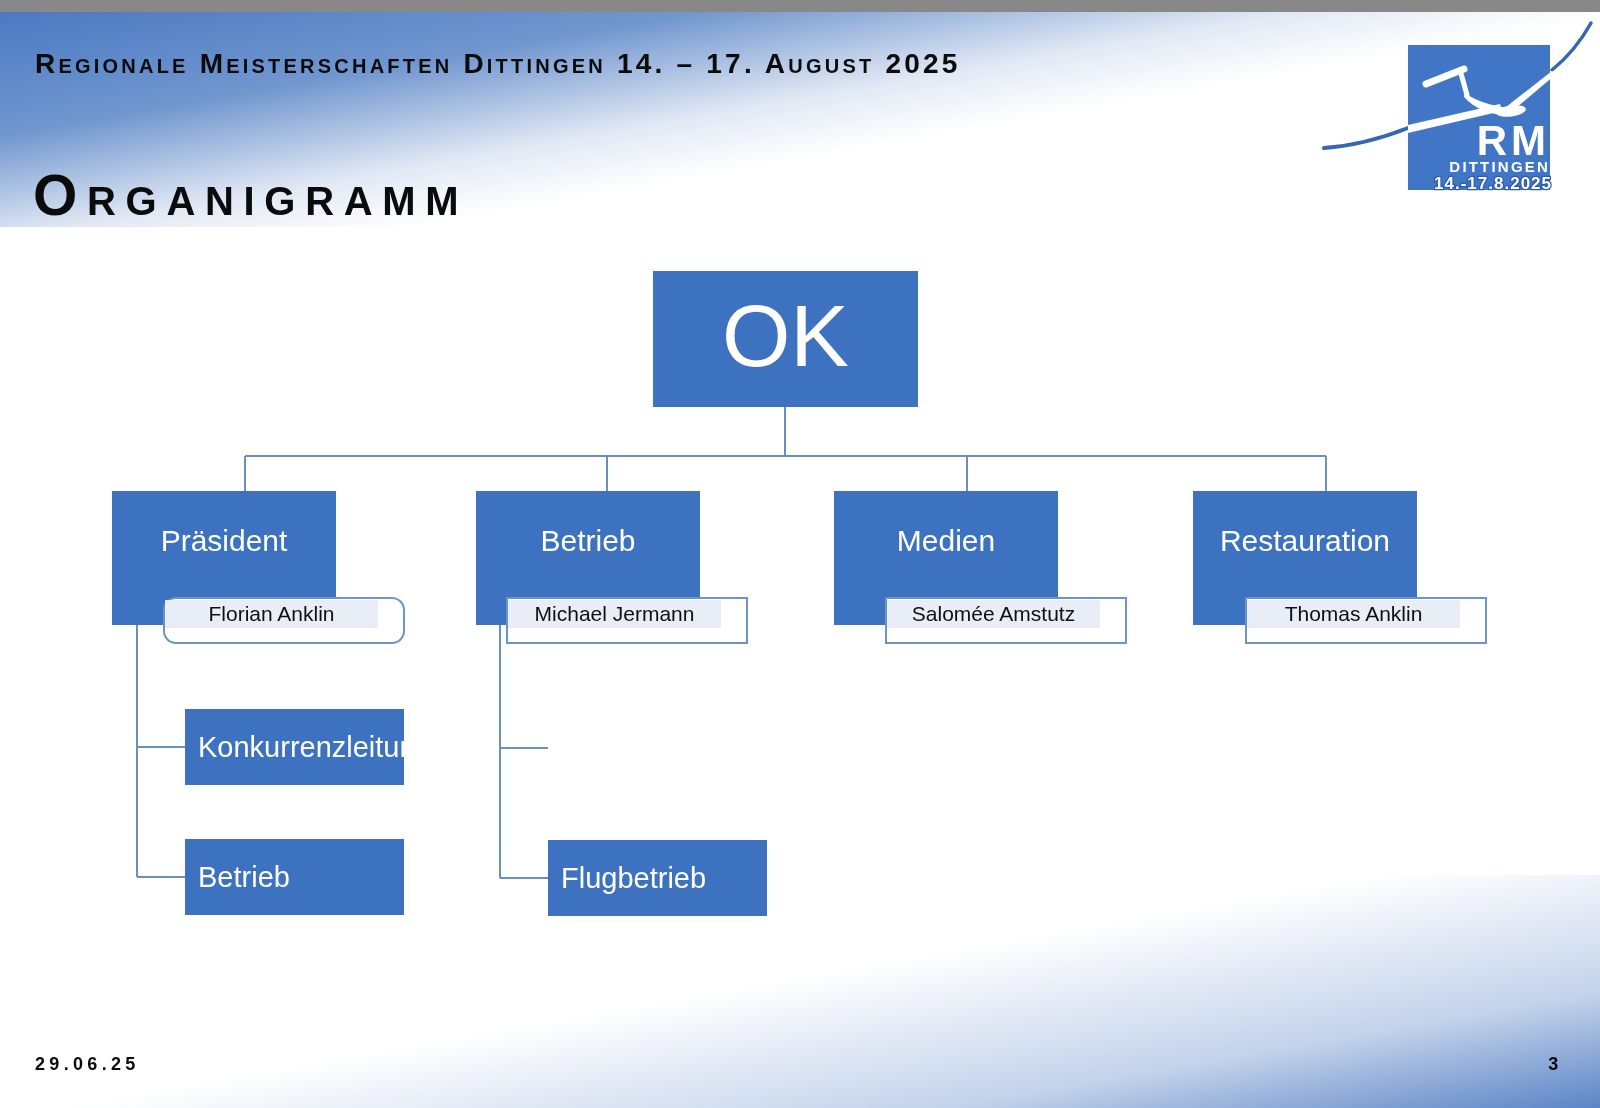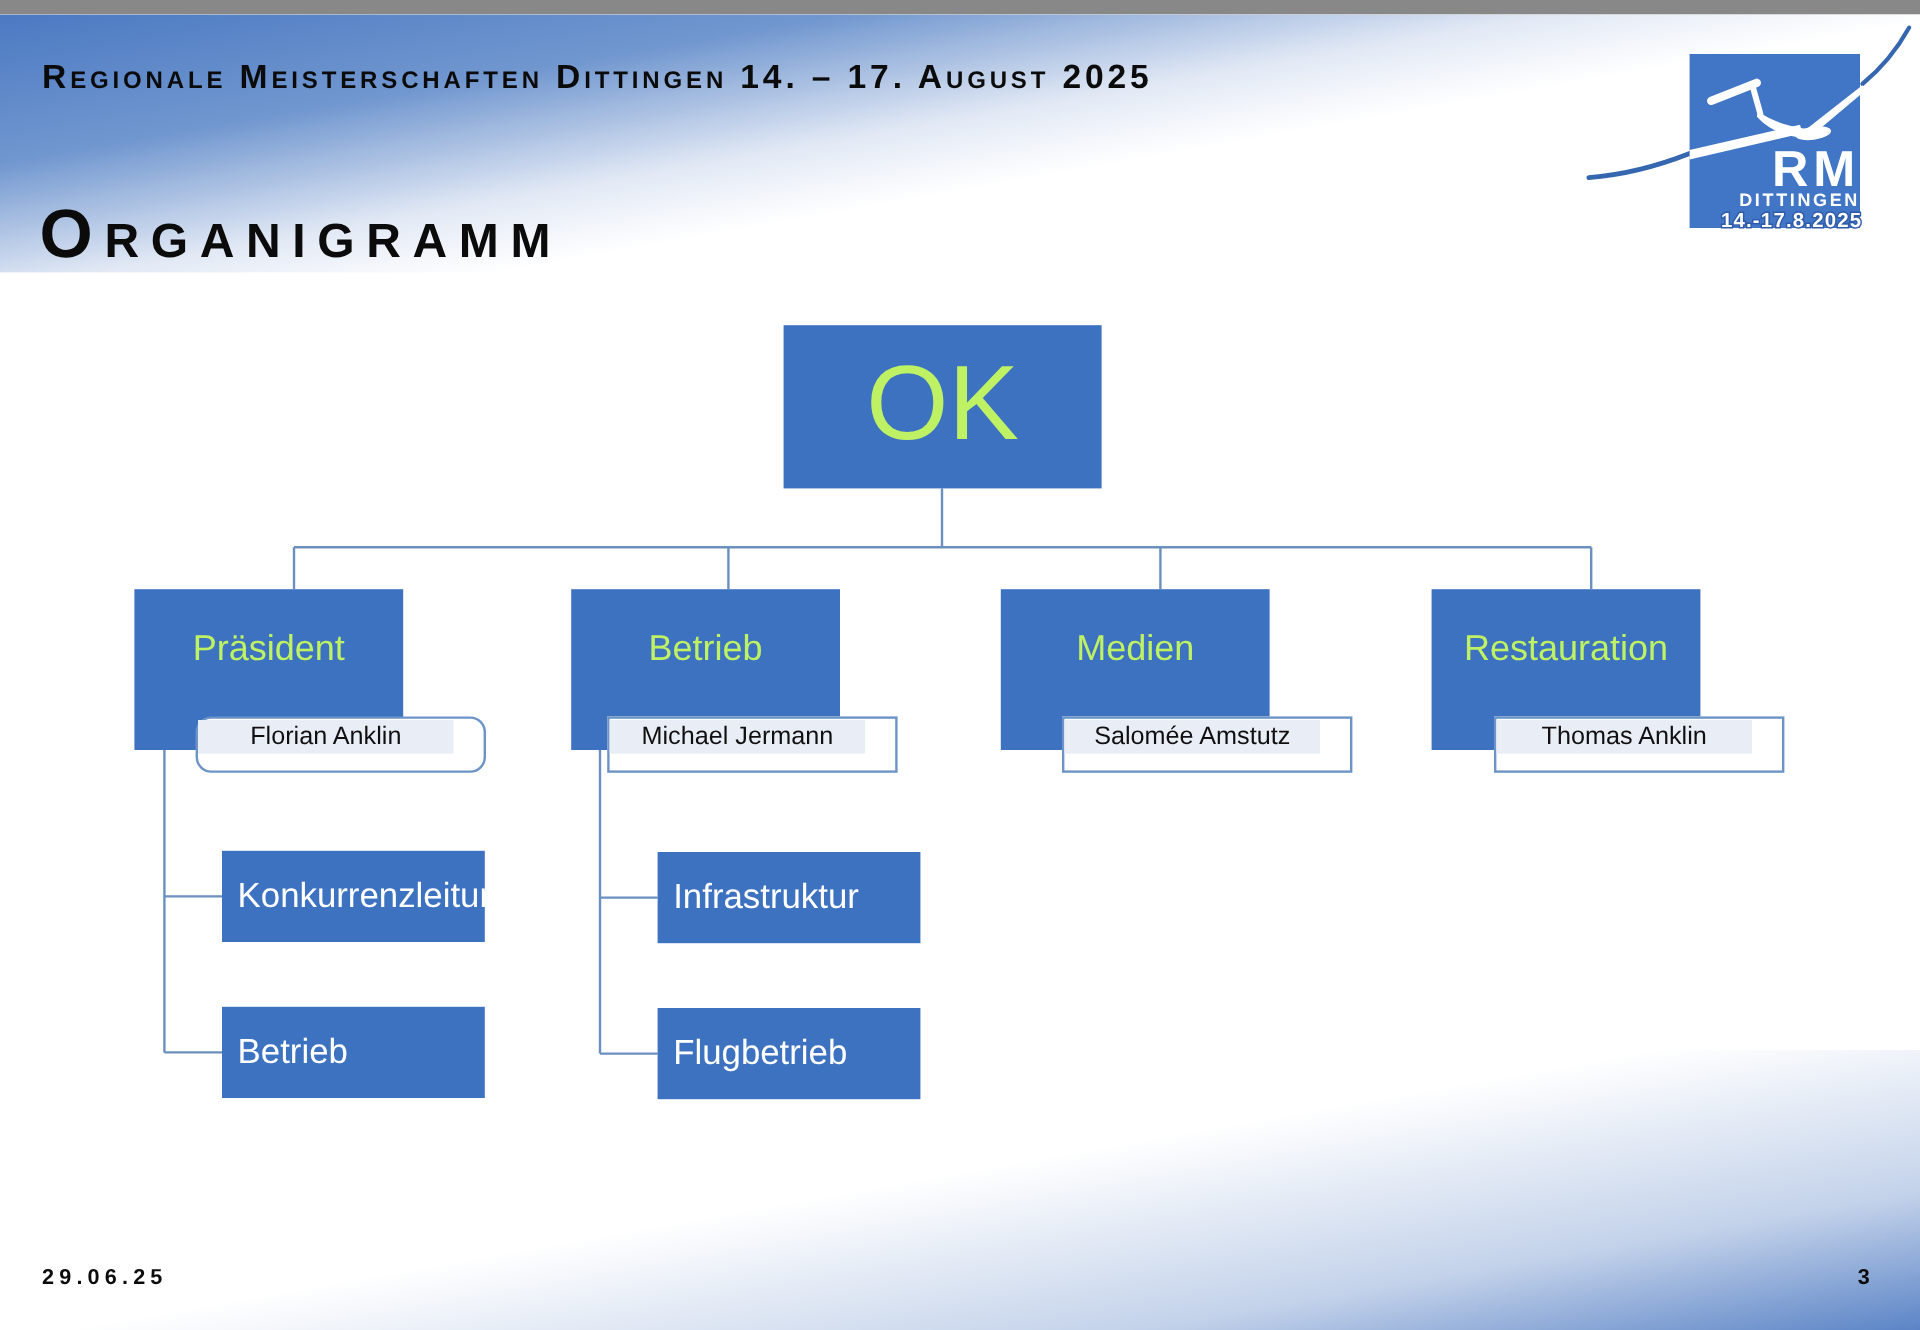--- a/index.html
+++ b/index.html
@@ -33,21 +33,21 @@
   }
   .page-number{
     position:absolute;right:40px;top:1042px;
     font-size:18px;font-weight:700;color:#0b0b0b;letter-spacing:0.1em;
   }
   
   .logo{position:absolute;left:1310px;top:0;width:290px;height:200px;}
   
   .connectors{position:absolute;left:0;top:0;width:1600px;height:1108px;}
   .obox{
-    position:absolute;background:#3d72c0;color:#bef264;
+    position:absolute;background:#3d72c0;color:#ffffff;
     display:flex;align-items:center;justify-content:center;text-align:center;
   }
   .box-root{left:653px;top:259px;width:265px;height:136px;font-size:88px;padding-bottom:6px;box-sizing:border-box;}
   .dept{top:479px;width:224px;height:134px;font-size:30px;padding-bottom:34px;box-sizing:border-box;}
   .dept-0{left:112px;} .dept-1{left:476px;} .dept-2{left:834px;} .dept-3{left:1193px;}
   .plate{
     position:absolute;top:585px;width:242px;height:47px;background:#ffffff;
     border:2px solid #6d94c7;box-sizing:border-box;
   }
   .plate-0{left:163px;border-radius:13px;} .plate-1{left:506px;} .plate-2{left:885px;} .plate-3{left:1245px;padding-left:37px;}
@@ -122,19 +122,18 @@
   </div>
   <div class="plate plate-2">
     <div class="band">Salomée Amstutz</div>
   </div>
   <div class="plate plate-3">
     <div class="band">Thomas Anklin</div>
   </div>
 
   <div class="sub sub-00">Konkurrenzleitung</div>
   <div class="sub sub-01">Betrieb</div>
-  <div class="sub sub-10">Infrastruktur</div>
   <div class="sub sub-11">Flugbetrieb</div>
 
   <div class="footer-date">29.06.25</div>
   <div class="page-number">3</div>
 
 </div>
 
 </body></html>

